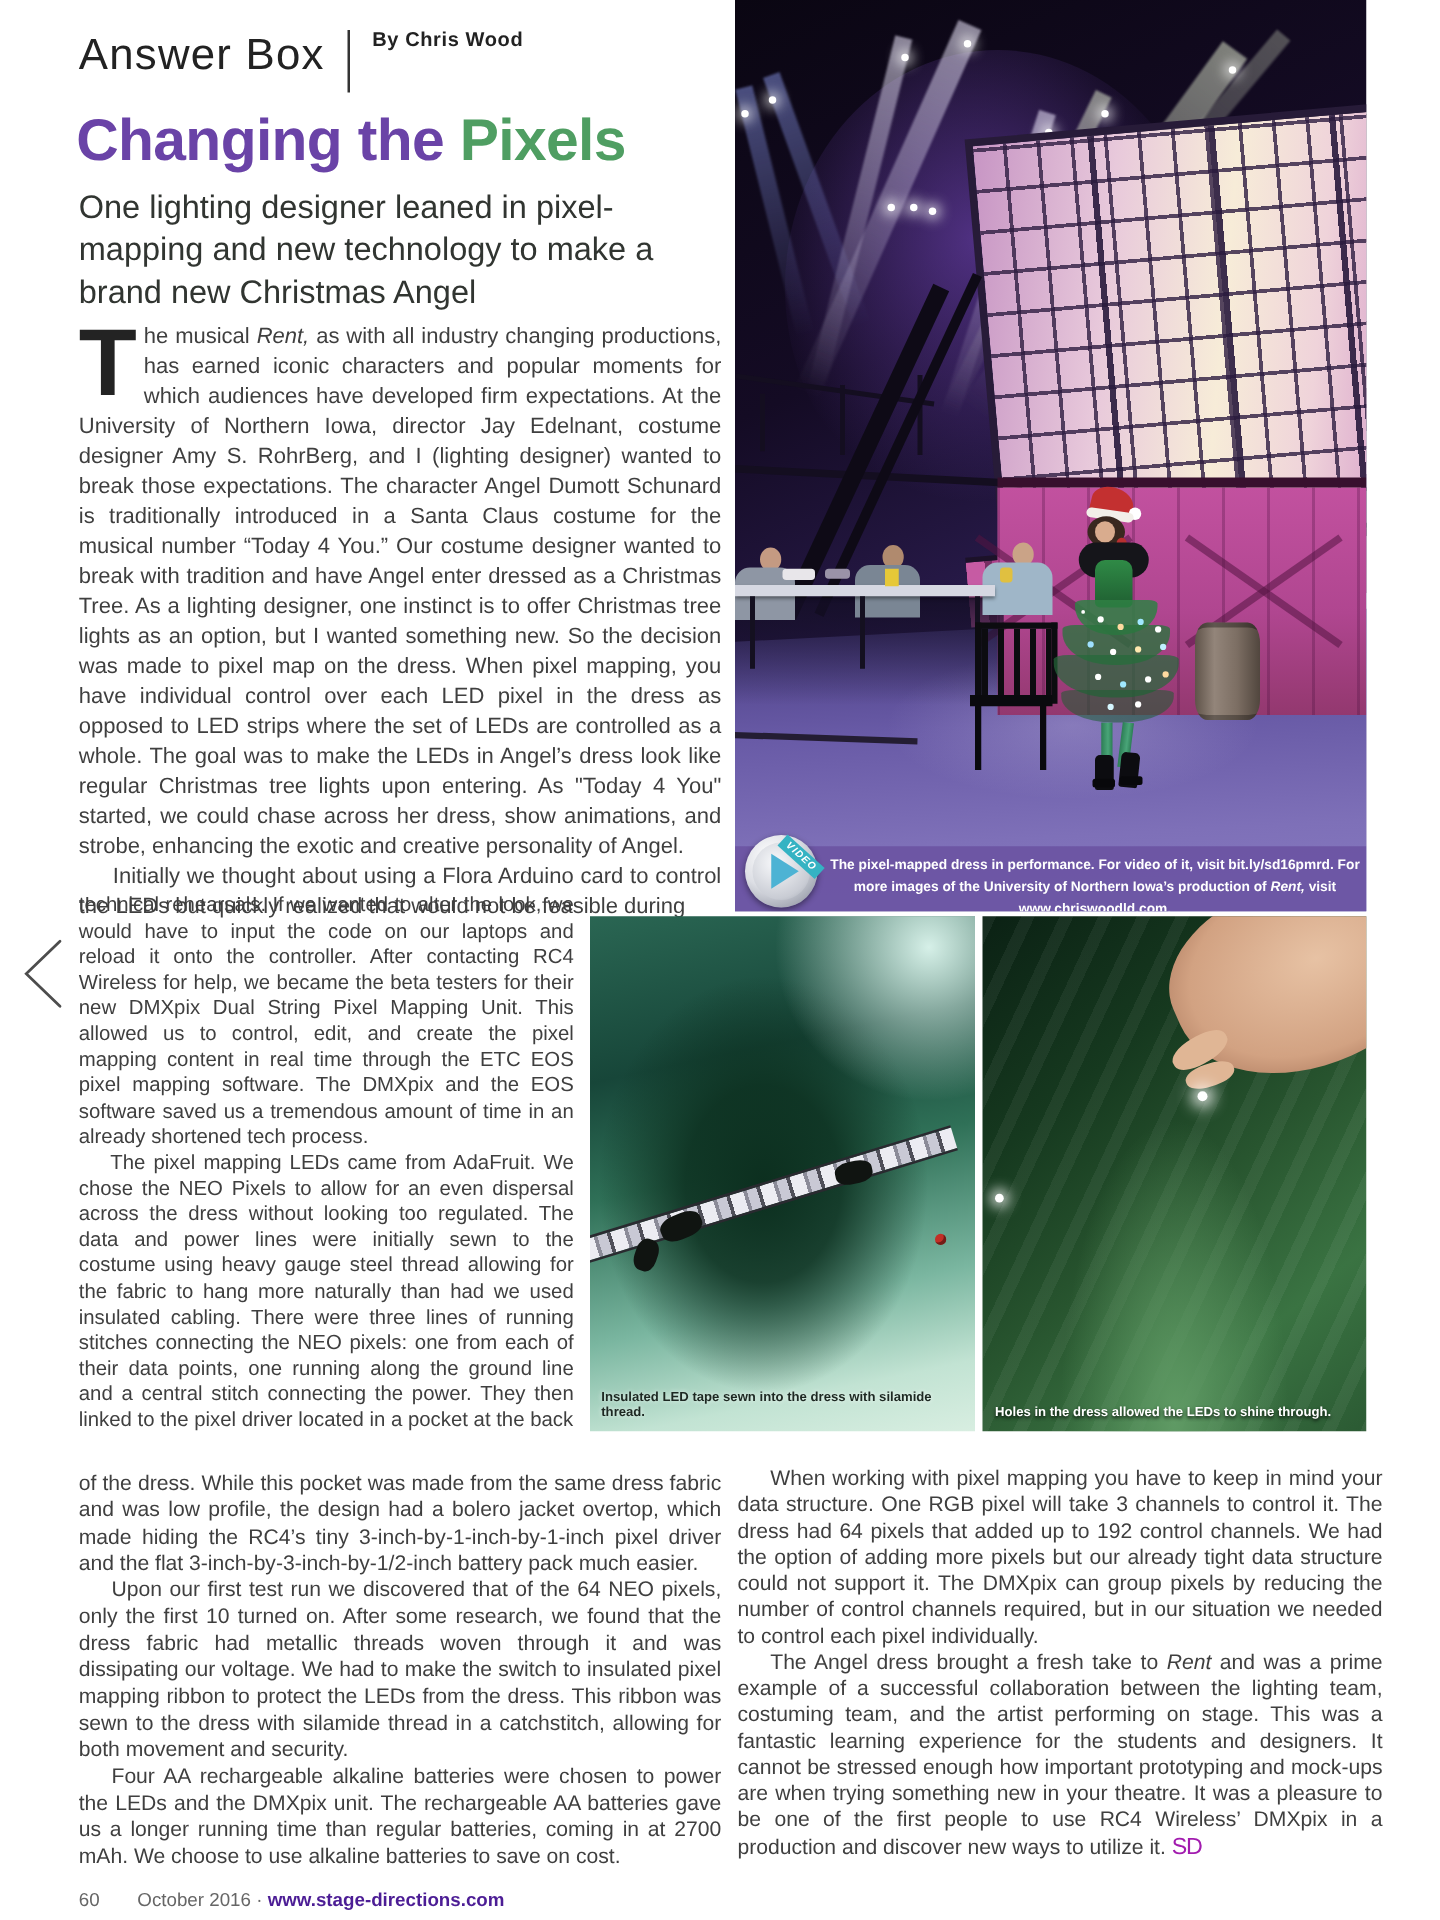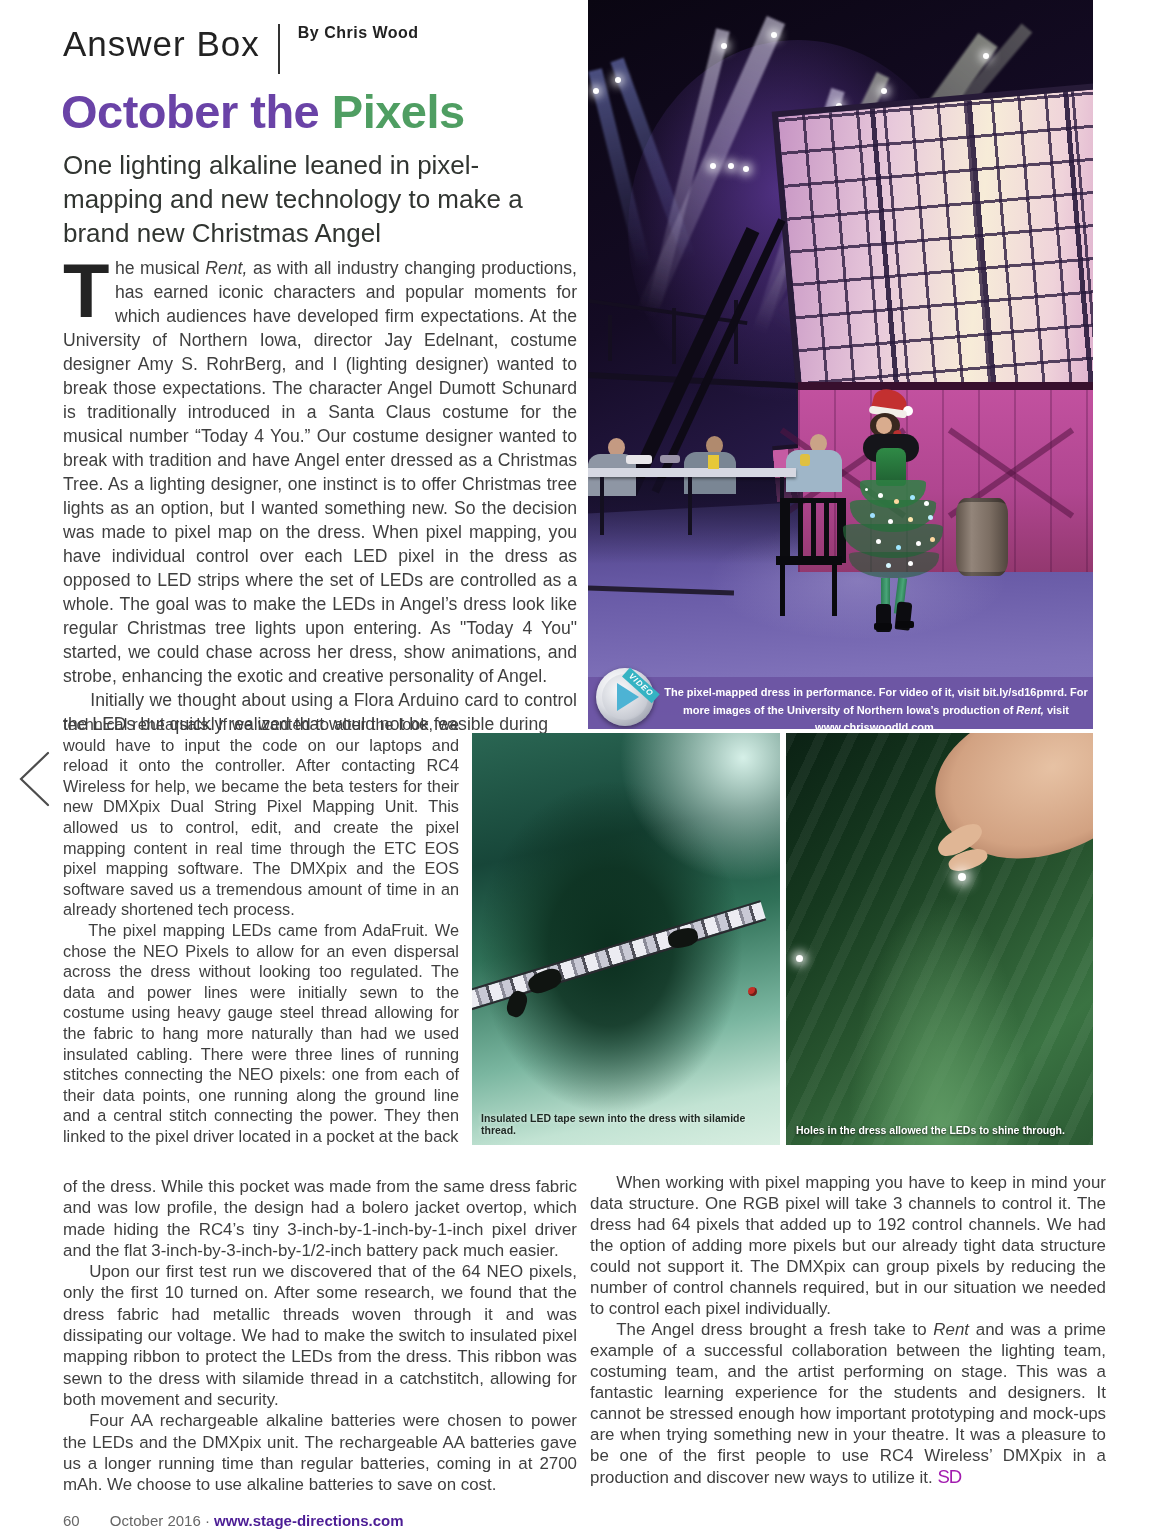--- a/index.html
+++ b/index.html
@@ -166,24 +166,24 @@
 
 <div class="page">
 
   <div class="abs kicker-row">
     <span class="kicker">Answer Box</span>
     <span class="kicker-divider"></span>
     <span class="byline">By Chris Wood</span>
   </div>
 
   <div class="abs title">
-    <span class="t-purple">October the </span><span class="t-green">Pixels</span>
-  </div>
-
-  <div class="abs subtitle">One lighting alkaline leaned in pixel-mapping and new technology to make a brand new Christmas Angel</div>
+    <span class="t-purple">Changing the </span><span class="t-green">Pixels</span>
+  </div>
+
+  <div class="abs subtitle">One lighting designer leaned in pixel-mapping and new technology to make a brand new Christmas Angel</div>
 
   <div class="abs copy block1">
     <p><span class="dropcap">T</span><span>he musical </span><i>Rent,</i><span> as with all industry changing productions, has earned iconic characters and popular moments for which audiences have developed firm expectations. At the University of Northern Iowa, director Jay Edelnant, costume designer Amy S. RohrBerg, and I (lighting designer) wanted to break those expectations. The character Angel Dumott Schunard is traditionally introduced in a Santa Claus costume for the musical number “Today 4 You.” Our costume designer wanted to break with tradition and have Angel enter dressed as a Christmas Tree. As a lighting designer, one instinct is to offer Christmas tree lights as an option, but I wanted something new. So the decision was made to pixel map on the dress. When pixel mapping, you have individual control over each LED pixel in the dress as opposed to LED strips where the set of LEDs are controlled as a whole. The goal was to make the LEDs in Angel’s dress look like regular Christmas tree lights upon entering. As "Today 4 You" started, we could chase across her dress, show animations, and strobe, enhancing the exotic and creative personality of Angel.</span></p>
     <p class="ind">Initially we thought about using a Flora Arduino card to control the LEDs but quickly realized that would not be feasible during</p>
   </div>
 
   <div class="abs copy block2">
     <p>technical rehearsals. If we wanted to alter the look, we would have to input the code on our laptops and reload it onto the controller. After contacting RC4 Wireless for help, we became the beta testers for their new DMXpix Dual String Pixel Mapping Unit. This allowed us to control, edit, and create the pixel mapping content in real time through the ETC EOS pixel mapping software. The DMXpix and the EOS software saved us a tremendous amount of time in an already shortened tech process.</p>
     <p class="ind">The pixel mapping LEDs came from AdaFruit. We chose the NEO Pixels to allow for an even dispersal across the dress without looking too regulated. The data and power lines were initially sewn to the costume using heavy gauge steel thread allowing for the fabric to hang more naturally than had we used insulated cabling. There were three lines of running stitches connecting the NEO pixels: one from each of their data points, one running along the ground line and a central stitch connecting the power. They then linked to the pixel driver located in a pocket at the back</p>
   </div>

